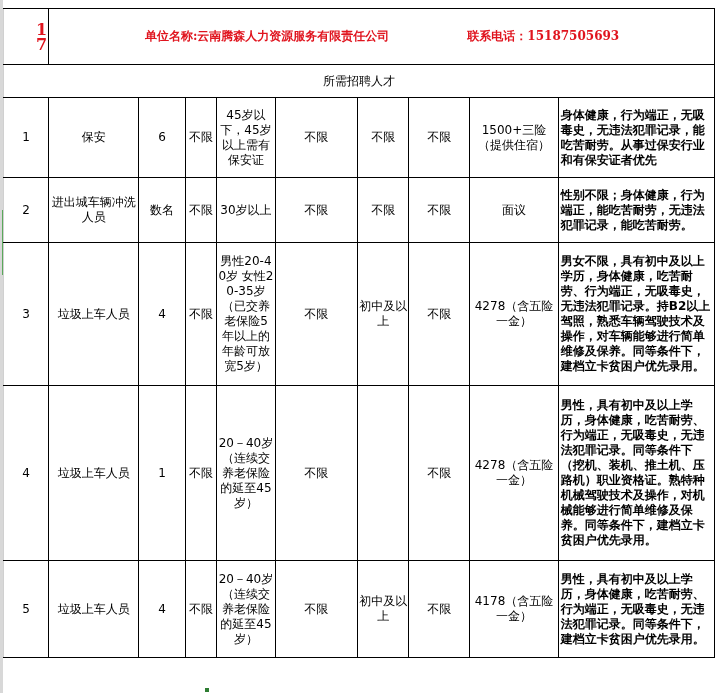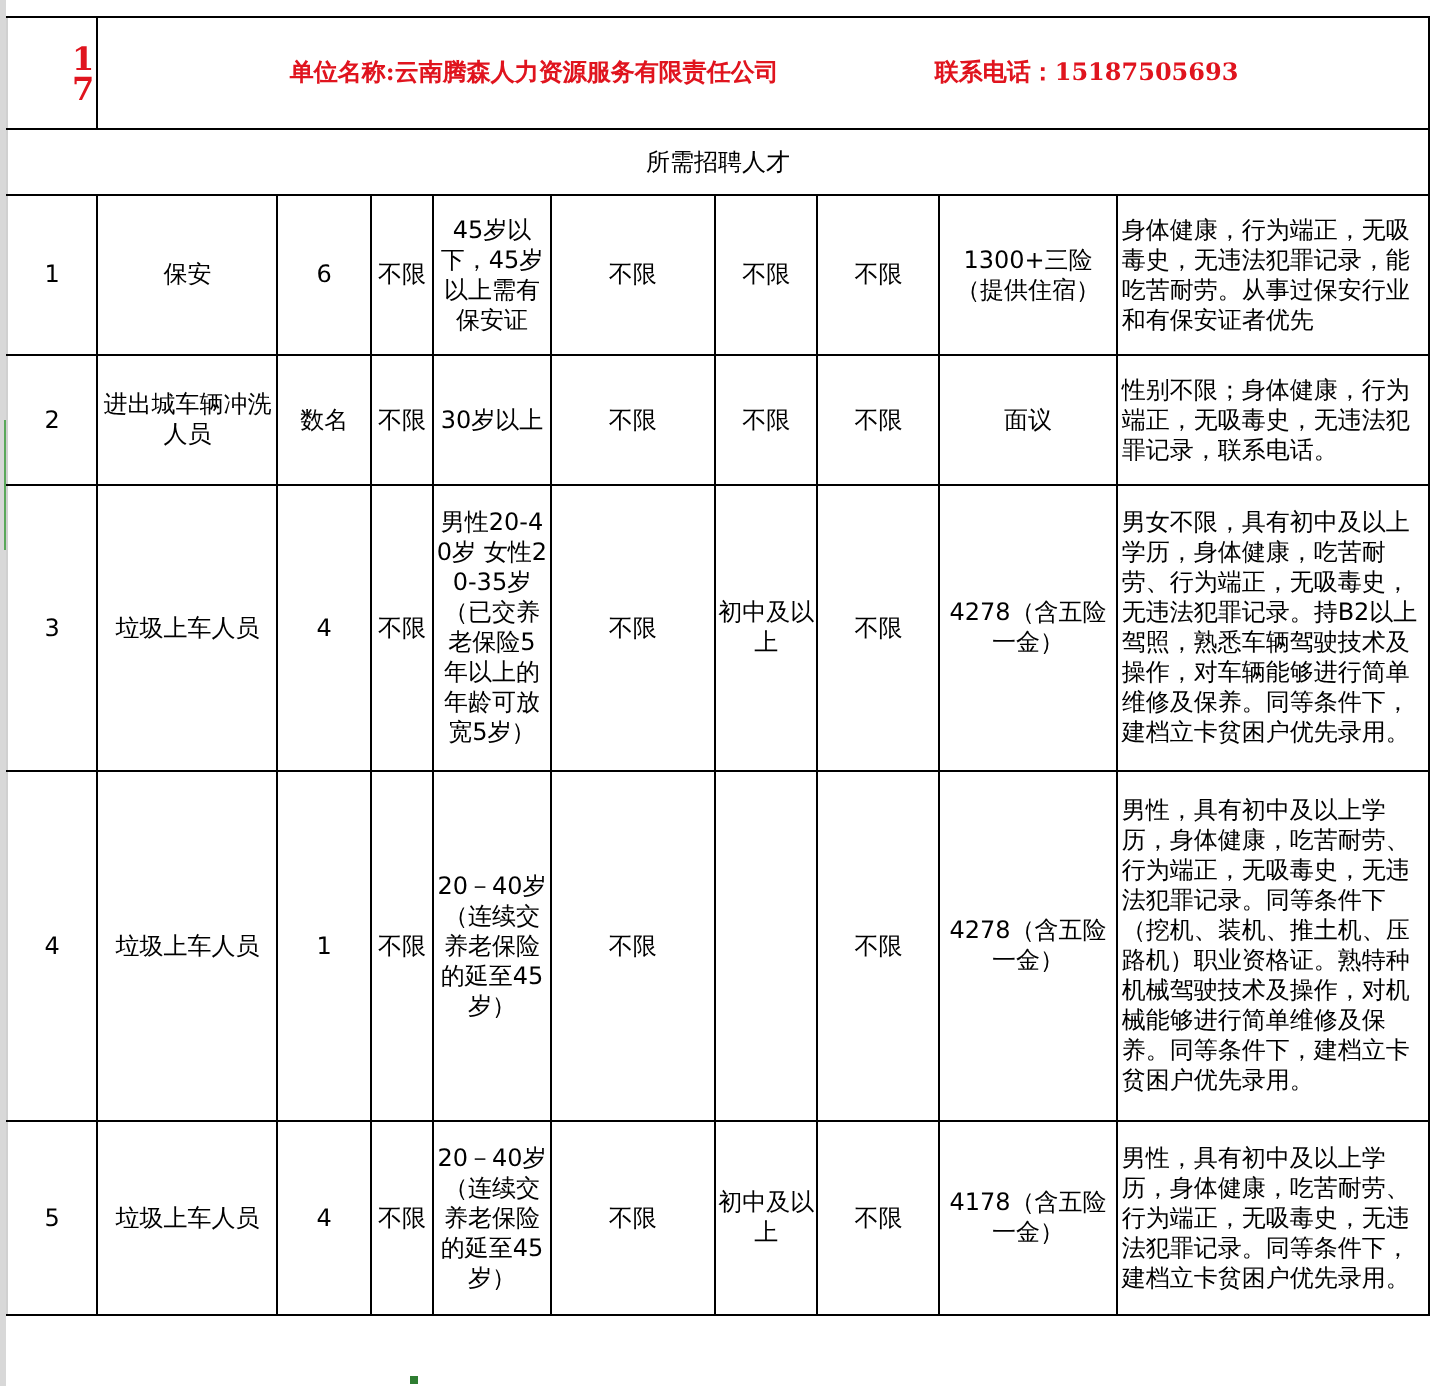--- a/index.html
+++ b/index.html
@@ -47,21 +47,21 @@
     text-align: right;
     color: #e0141e;
     font-family: "DejaVu Serif", "Liberation Serif", serif;
     font-weight: bold; font-size: 16px;
     white-space: nowrap;
     padding-left: 2px !important;
   }
   .title-cell .phone { margin-left: 78px; }
   .sub-row td { height: 32px; font-size: 12px; border-radius: 12px; }
   .head-row td { height: 32px; font-size: 12px; line-height: 14px; }
-  .req { text-align: left !important; font-size: 12px; line-height: 15px; padding-left: 2px !important; }
+  .req { text-align: left !important; font-size: 12px; line-height: 15px; padding-left: 2px !important; font-weight: bold; }
   .idx { font-family: "DejaVu Sans", sans-serif; }
   .r1 td { height: 79px; }
   .r2 td { height: 64px; }
   .r3 td { height: 142px; }
   .r4 td { height: 174px; }
   .r5 td { height: 96px; }
 </style>
 </head>
 <body>
 
@@ -95,35 +95,35 @@
 
   <tr class="r1">
     <td class="idx nob">1</td>
     <td>保安</td>
     <td>6</td>
     <td>不限</td>
     <td>45岁以下，45岁以上需有保安证</td>
     <td>不限</td>
     <td>不限</td>
     <td>不限</td>
-    <td>1300+三险（提供住宿）</td>
+    <td>1500+三险（提供住宿）</td>
     <td class="req">身体健康，行为端正，无吸毒史，无违法犯罪记录，能吃苦耐劳。从事过保安行业和有保安证者优先</td>
   </tr>
 
   <tr class="r2">
     <td class="idx nob">2</td>
     <td>进出城车辆冲洗人员</td>
     <td>数名</td>
     <td>不限</td>
     <td>30岁以上</td>
     <td>不限</td>
     <td>不限</td>
     <td>不限</td>
     <td>面议</td>
-    <td class="req">性别不限；身体健康，行为端正，无吸毒史，无违法犯罪记录，联系电话。</td>
+    <td class="req">性别不限；身体健康，行为端正，能吃苦耐劳，无违法犯罪记录，能吃苦耐劳。</td>
   </tr>
 
   <tr class="r3">
     <td class="idx nob">3</td>
     <td>垃圾上车人员</td>
     <td>4</td>
     <td>不限</td>
     <td>男性20-40岁 女性20-35岁（已交养老保险5年以上的年龄可放宽5岁）</td>
     <td>不限</td>
     <td>初中及以上</td>

